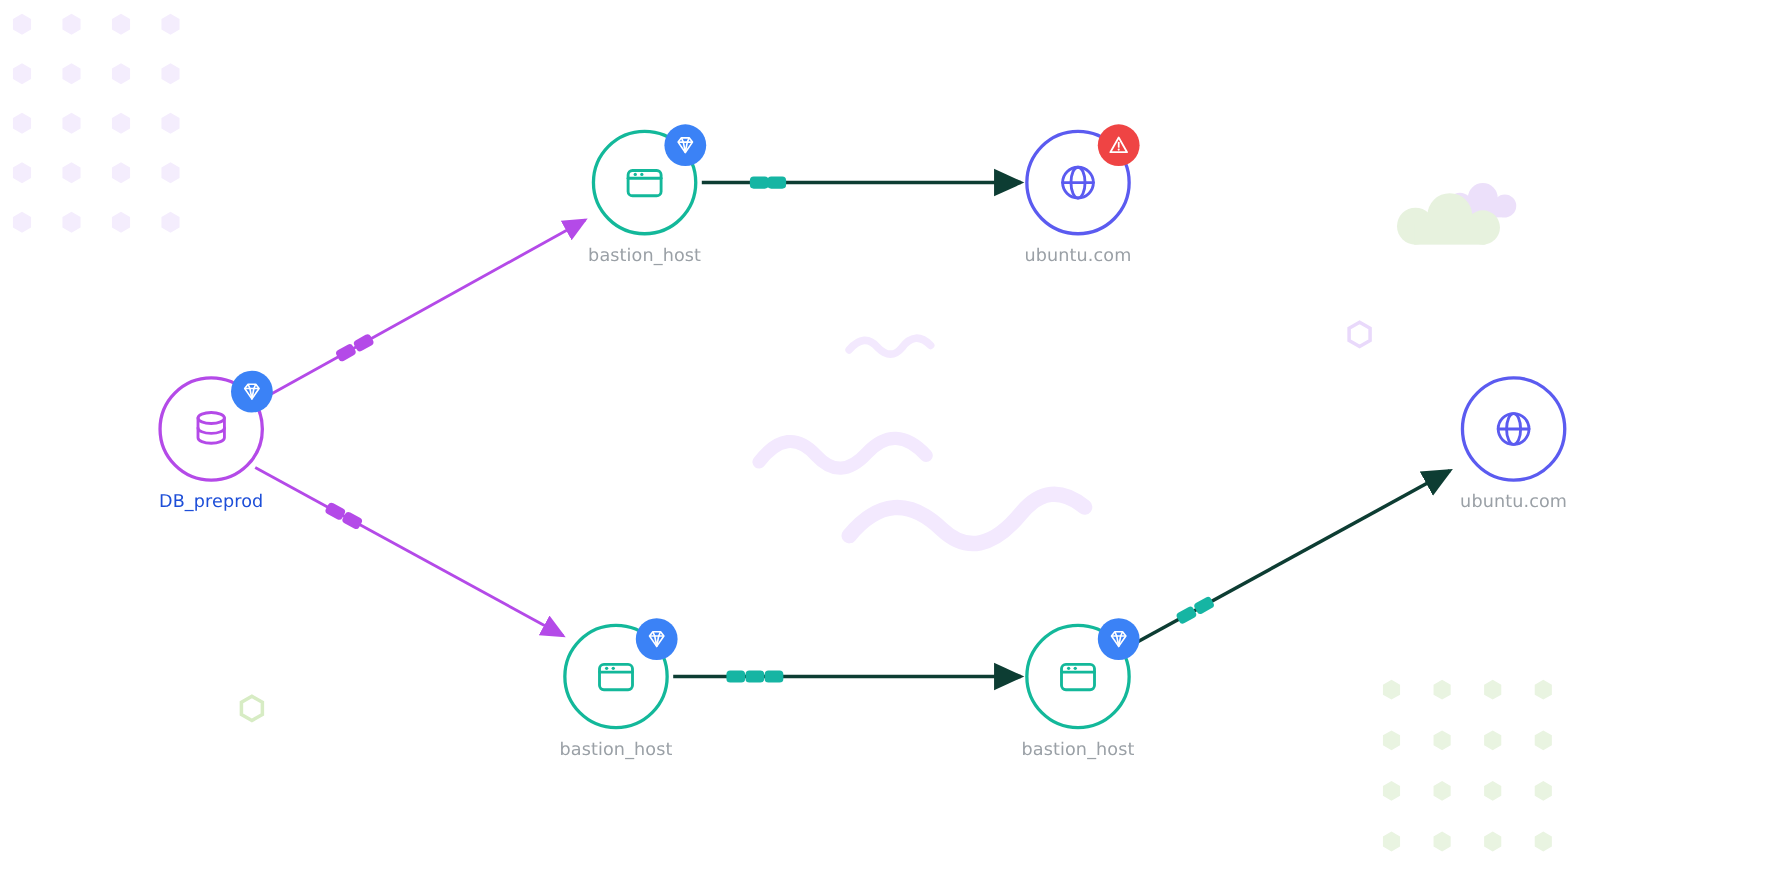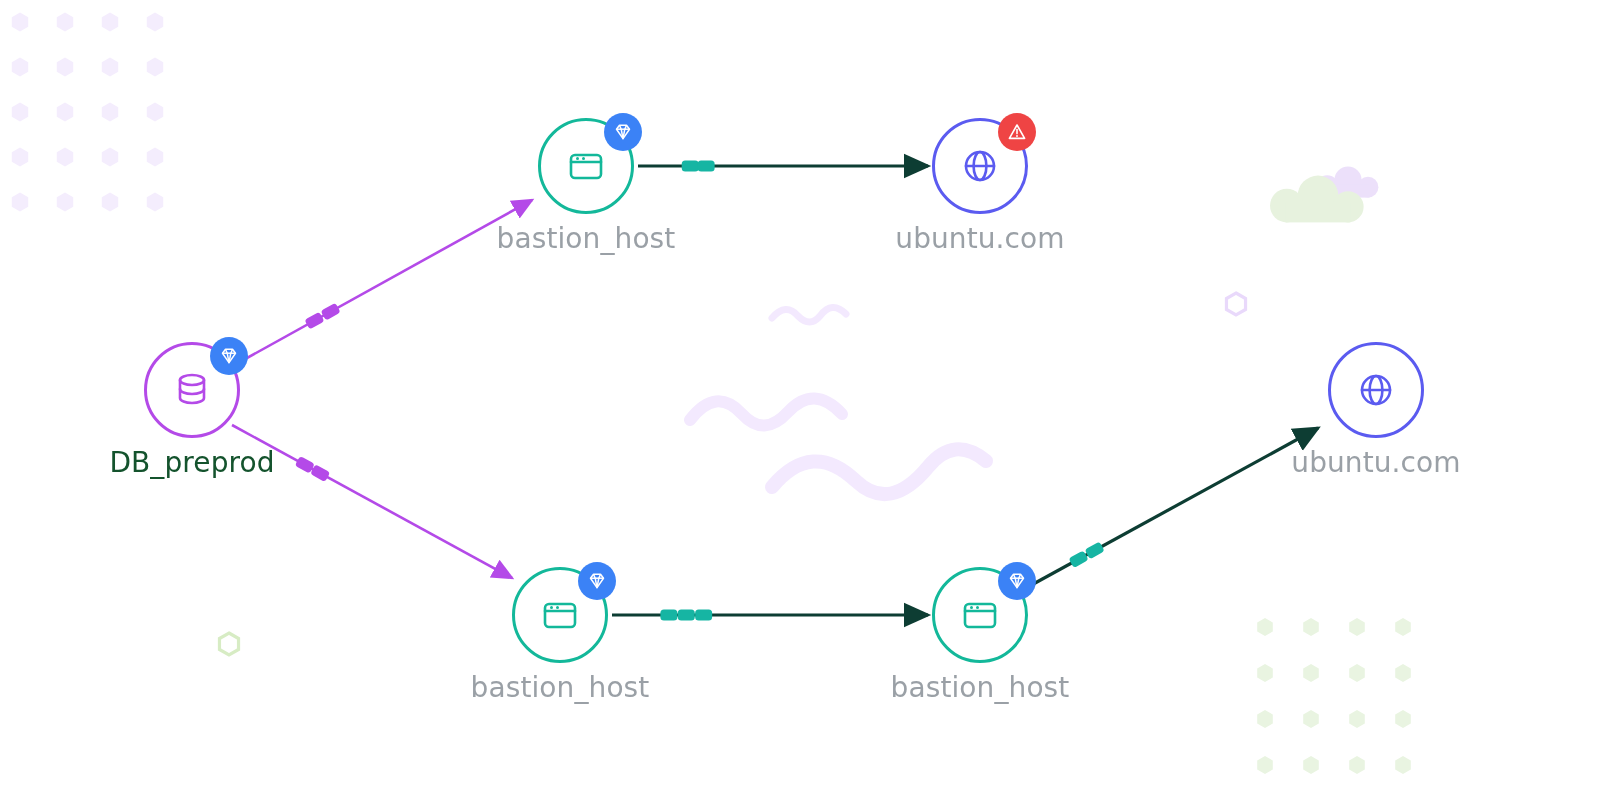--- a/index.html
+++ b/index.html
@@ -36,21 +36,21 @@
     border-radius:50%;
     display:flex;align-items:center;justify-content:center;
     top:-5px;right:-8px;
   }
   .node-label{
     position:absolute;
     top:104px;left:50%;
     transform:translateX(-50%);
     white-space:nowrap;
     color:#9aa0a6;
-    font-size:28px;
+    font-size:16px;
     letter-spacing:0.1px;
   }
 </style>
 </head>
 <body>
 
 <div id="canvas">
 
   <svg class="bg-layer" id="bg-svg" viewBox="0 0 1620 810" xmlns="http://www.w3.org/2000/svg">
       <path d="M20.00,12.50L28.23,17.25L28.23,26.75L20.00,31.50L11.77,26.75L11.77,17.25Z" fill="#f4edfd"></path>
@@ -151,21 +151,21 @@
         </div>
         <div class="badge" style="background: rgb(59, 130, 246);">
           <svg width="22" height="22" viewBox="0 0 22 22">
             <g fill="none" stroke="#ffffff" stroke-width="1.5" stroke-linejoin="round">
               <path d="M4.5,8.2 L7.5,4.3 L14.5,4.3 L17.5,8.2 L11,17.6 Z"></path>
               <path d="M4.5,8.2 L17.5,8.2"></path>
               <path d="M7.5,4.3 L9.2,8.2 L11,17.6 L12.8,8.2 L14.5,4.3"></path>
             </g>
           </svg>
         </div>
-        <div class="node-label" style="color: #14532d;">DB_preprod</div>
+        <div class="node-label" style="color: #1d4ed8;">DB_preprod</div>
       </div>
       <div class="node" style="left: 586px; top: 166px;">
         <div class="node-circle" style="border: 3.4px solid rgb(19, 184, 154);"></div>
         <div class="node-glyph">
           <svg width="46" height="46" viewBox="0 0 46 46">
             <rect x="8" y="12" width="30" height="23" rx="4" fill="none" stroke="#13b89a" stroke-width="2.6" stroke-linecap="round" stroke-linejoin="round"></rect>
             <path d="M8,19 L38,19" fill="none" stroke="#13b89a" stroke-width="2.6" stroke-linecap="round" stroke-linejoin="round"></path>
             <circle cx="14.5" cy="15.6" r="1.5" fill="#13b89a"></circle>
             <circle cx="20.5" cy="15.6" r="1.5" fill="#13b89a"></circle>
           </svg>

